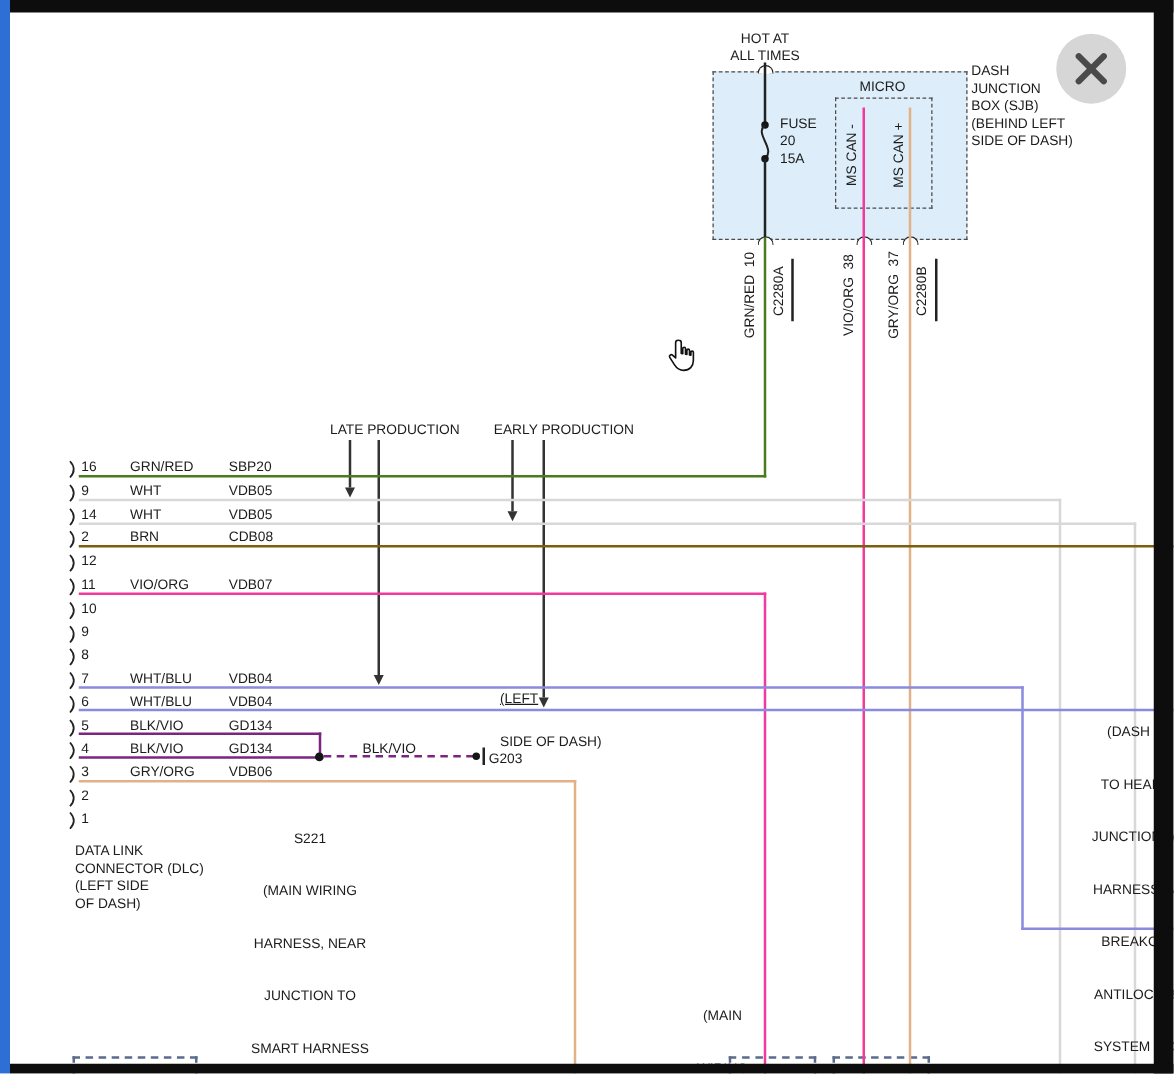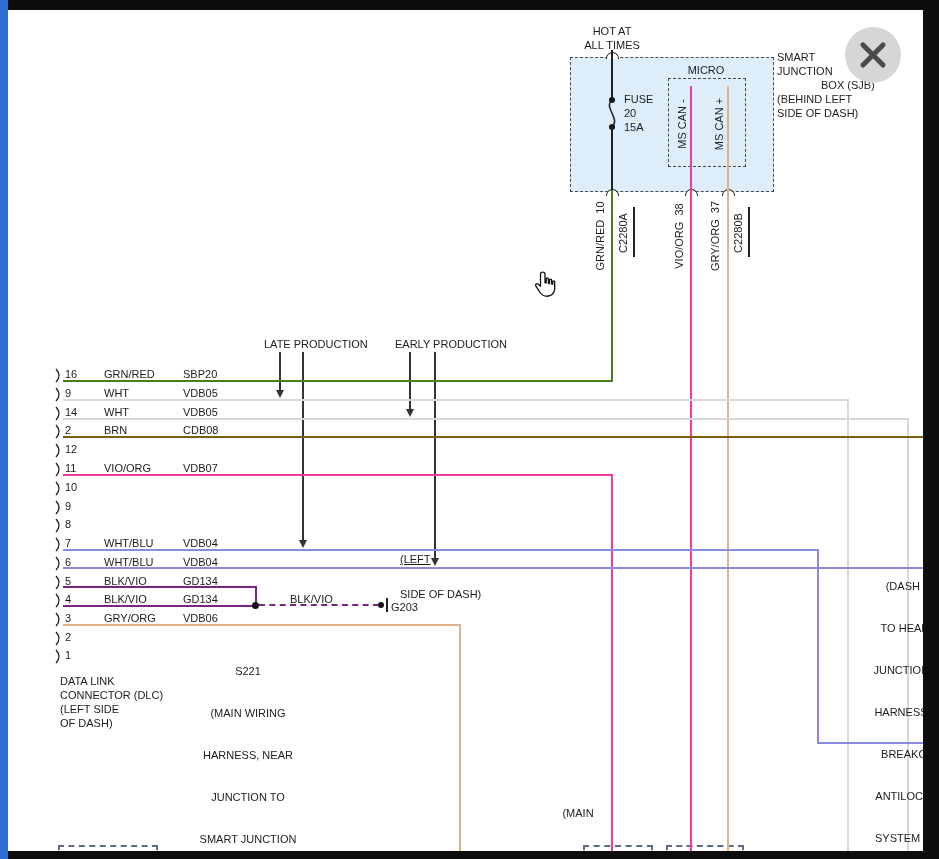--- a/index.html
+++ b/index.html
@@ -55,23 +55,23 @@
   <div class="fdot" style="left:609px;top:124px;"></div>
   <div class="w" style="left:611px;top:127px;width:2px;height:63px;background:#222;"></div>
 
   <div class="tb" style="left:624px;top:92px;">FUSE</div>
   <div class="tb" style="left:624px;top:106px;text-align:right;">20</div>
   <div class="tb" style="left:624px;top:120px;">15A</div>
 
   <div class="vtag" style="left:643px;top:117px;">MS CAN -</div>
   <div class="vtag" style="left:680px;top:117px;">MS CAN +</div>
 
-  <div class="tb" style="left:777px;top:50px;">SMART</div>
+  <div class="tb" style="left:777px;top:50px;">DASH</div>
   <div class="tb" style="left:777px;top:64px;">JUNCTION</div>
-  <div class="tb" style="left:821px;top:78px;">BOX (SJB)</div>
+  <div class="tb" style="left:777px;top:78px;">BOX (SJB)</div>
   <div class="tb" style="left:777px;top:92px;">(BEHIND LEFT</div>
   <div class="tb" style="left:777px;top:106px;">SIDE OF DASH)</div>
 
   <div class="w" style="left:611px;top:190px;width:2px;height:192px;background:#4a7b1d;"></div>
   <div class="w" style="left:690px;top:86px;width:2px;height:773px;background:#f23a9e;"></div>
   <div class="w" style="left:727px;top:86px;width:2px;height:773px;background:#e3b187;"></div>
 
   <div class="vtag" style="left:561px;top:229px;">GRN/RED  10</div>
   <div class="vtag" style="left:584px;top:226px;">C2280A</div>
   <div class="w" style="left:633px;top:207px;width:2px;height:50px;background:#222;"></div>
@@ -258,21 +258,21 @@
   <div class="tb" style="left:290px;top:592px;">BLK/VIO</div>
   <div class="tb" style="left:400px;top:552px;text-decoration:underline;">(LEFT</div>
   <div class="tb" style="left:400px;top:587px;">SIDE OF DASH)</div>
   <div class="tb" style="left:391px;top:600px;">G203</div>
 
   <div class="tb ctr" style="left:188px;top:636px;width:120px;">
     <div>S221</div>
     <div>(MAIN WIRING</div>
     <div>HARNESS, NEAR</div>
     <div>JUNCTION TO</div>
-    <div>SMART JUNCTION</div>
+    <div>SMART HARNESS</div>
     
   </div>
 
   <div class="tb ctr" style="left:518px;top:778px;width:120px;">
     <div>(MAIN</div>
     <div>WIRING</div>
     
     
     
   </div>

